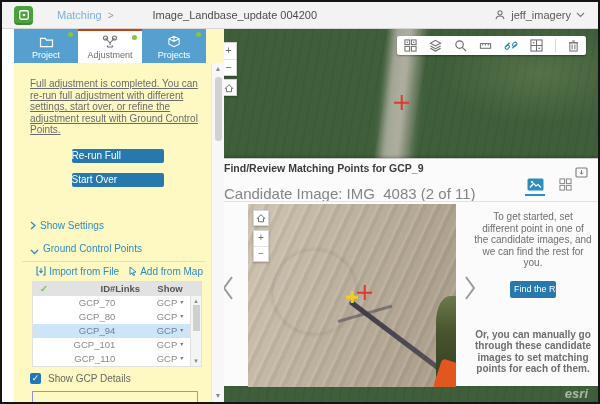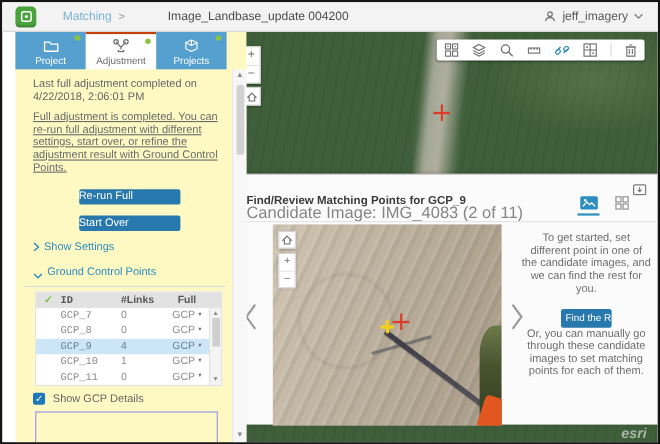--- a/index.html
+++ b/index.html
@@ -30,33 +30,33 @@
   .tab.active .dot{top:4px;}
 
   .panel-body{position:absolute;top:34px;left:0;width:197px;bottom:0;padding:8px 6px 0 16px;
     font-size:10px;color:#6b6b6b;line-height:11.5px;overflow:hidden;}
   .lastrun{color:#666;}
   .desc{margin-top:7px;}
   .btn{display:block;margin:13px auto 0;width:92px;height:14px;line-height:14px;background:#2778ad;
     color:#fff;border:none;border-radius:2px;font-size:10px;font-family:inherit;text-align:left;padding:0;cursor:pointer;}
   .btn + .btn{margin-top:10px;}
   .linkrow{display:flex;align-items:center;gap:4px;color:#2e8dc0;cursor:pointer;}
-  .show-settings{margin-top:9px;}
+  .show-settings{margin-top:33px;}
   .gcp-head{margin-top:12px;align-items:flex-end;}
   .divider{border:none;border-top:1px solid #ddd;margin:6px 0 0 -8px;}
   .io-row{margin-top:4px;display:flex;justify-content:flex-end;align-items:center;gap:10px;
     color:#2e8dc0;font-size:10px;padding-right:2px;}
   .io-link{display:flex;align-items:center;gap:3px;cursor:pointer;}
 
   .gcp-table{position:relative;margin:4px 0 0 2px;width:170px;border:1px solid #e0e0e0;font-size:9.5px;background:#fff;}
   .t-head{display:flex;height:14px;align-items:center;background:#e2e2e2;color:#555;font-weight:bold;}
   .t-row{display:flex;height:14px;align-items:center;color:#8a8a8a;width:157px;}
   .t-row.selected{background:#cde6f7;color:#6d8296;}
   .c-check{width:22px;text-align:center;}
-  .c-id{width:55px;text-align:left;font-family:Liberation Mono, monospace;}
+  .c-id{width:55px;text-align:right;}
   .c-links{width:40px;text-align:left;}
   .c-type{width:40px;text-align:center;display:flex;align-items:center;justify-content:center;gap:3px;}
   .caret{font-size:6px;color:#777;}
   .t-scroll{position:absolute;top:14px;right:0;bottom:0;width:11px;background:#f4f4f4;
     border-left:1px solid #e2e2e2;font-size:6px;color:#8a8a8a;text-align:center;line-height:8px;}
   .t-thumb{position:absolute;top:9px;left:2px;width:7px;height:26px;background:#cfcfcf;}
   .t-up{position:absolute;top:1px;left:0;right:0;}
   .t-down{position:absolute;bottom:1px;left:0;right:0;}
 
   .gcp-check-row{margin-top:6px;display:flex;align-items:center;gap:7px;color:#666;}
@@ -100,21 +100,21 @@
     box-shadow:0 1px 2px rgba(0,0,0,.35);display:flex;align-items:center;padding:0 7px;gap:12px;}
   .tb-btn{display:flex;align-items:center;justify-content:center;cursor:pointer;line-height:0;}
   .tb-sep{width:1px;height:13px;background:#d8d8d8;}
 
   .watermark{position:absolute;right:10px;bottom:1px;font-size:13px;font-weight:bold;
     color:rgba(255,255,255,.55);font-style:italic;}
 
   
   .find-panel{position:absolute;left:0;right:0;top:129px;height:228px;background:#fbfbfb;
     border-top:1px solid #c9c9c9;box-shadow:0 -1px 3px rgba(0,0,0,.25);z-index:5;}
-  .fp-title{position:absolute;left:12px;top:17px;font-size:10.5px;font-weight:bold;color:#3c3c3c;}
+  .fp-title{position:absolute;left:12px;top:3px;font-size:10.5px;font-weight:bold;color:#3c3c3c;}
   .fp-collapse{position:absolute;right:10px;top:8px;cursor:pointer;line-height:0;}
   .fp-cand{position:absolute;left:12px;top:26px;font-size:15px;color:#858585;}
   .fp-toggles{position:absolute;right:26px;top:19px;display:flex;gap:14px;align-items:flex-start;}
   .tgl{display:flex;flex-direction:column;align-items:center;cursor:pointer;line-height:0;}
   .tgl .underline{margin-top:3px;width:20px;height:2px;background:#2e8dc0;}
   .fp-div{position:absolute;left:0;right:0;top:42px;border-top:1px solid #e3e3e3;}
 
   .chev{position:absolute;top:116px;cursor:pointer;line-height:0;}
   .chev.left{left:9px;}
   .chev.right{left:251px;}
@@ -141,21 +141,21 @@
     display:flex;align-items:center;justify-content:center;cursor:pointer;box-shadow:0 1px 2px rgba(0,0,0,.25);}
   .v-zoom{position:absolute;left:5px;top:26px;width:16px;background:#fff;border:1px solid #d6d6d6;
     box-shadow:0 1px 2px rgba(0,0,0,.25);}
   .v-zoom .zbtn{height:15px;line-height:14px;font-size:10px;}
 
   .instr-col{position:absolute;left:262px;width:118px;top:52px;text-align:center;font-size:10px;
     line-height:11.5px;color:#6e6e6e;}
   .find-btn{display:block;margin:12px auto 0;width:46px;height:17px;background:#2778ad;color:#fff;border:none;
     border-radius:2px;font-size:9px;font-family:inherit;white-space:nowrap;overflow:hidden;
     text-align:left;padding:0 0 0 4px;cursor:pointer;}
-  .instr2{margin-top:0;}
+  .instr2{margin-top:31px;font-weight:bold;}
 </style>
 </head>
 <body>
 
 <div class="window">
 
   <header class="topbar">
     <div class="logo">
       <svg width="12" height="12" viewBox="0 0 14 14">
           <rect x="2" y="2" width="10" height="10" rx="2" fill="none" stroke="#fff" stroke-width="1.6"></rect>
@@ -210,21 +210,20 @@
         <span class="ticon">
           <svg width="14" height="13" viewBox="0 0 14 14">
               <path d="M7 1.5 L12.5 4 V10 L7 12.5 L1.5 10 V4 Z M7 1.5 V7 M1.5 4 L7 7 L12.5 4" fill="none" stroke="currentColor" stroke-width="1.1"></path>
             </svg>
         </span>
         <span>Projects</span>
       </div>
     </div>
 
     <div class="panel-body">
-      <p class="lastrun" style="margin:0;">Last full adjustment completed on 4/22/2018, 2:06:01 PM</p>
       <p class="desc" style="margin-bottom:0;text-decoration:underline;">Full adjustment is completed. You can re-run full adjustment with different settings, start over, or refine the adjustment result with Ground Control Points.</p>
 
       <button class="btn">Re-run Full</button>
       <button class="btn">Start Over</button>
 
       <div class="linkrow show-settings">
         <span style="line-height:0;">
           <svg width="6" height="9" viewBox="0 0 6 9">
               <polyline points="1,1 5,4.5 1,8" fill="none" stroke="#2e8dc0" stroke-width="1.3"></polyline>
             </svg>
@@ -236,27 +235,45 @@
         <span style="line-height:0;">
           <svg width="9" height="6" viewBox="0 0 9 6">
               <polyline points="1,1 4.5,4.5 8,1" fill="none" stroke="#2e8dc0" stroke-width="1.3"></polyline>
             </svg>
         </span>
         <span>Ground Control Points</span>
       </div>
 
       <hr class="divider">
 
+      <div class="io-row">
+        <span class="io-link">
+          <span style="line-height:0;">
+            <svg width="10" height="10" viewBox="0 0 10 10">
+                <path d="M2 1 H1 V9 H3 M8 1 H9 V9 H7 M5 2 V6 M3.3 4.8 L5 6.6 L6.7 4.8" fill="none" stroke="#2e8dc0" stroke-width="1.1"></path>
+              </svg>
+          </span>
+          <span>Import from File</span>
+        </span>
+        <span class="io-link">
+          <span style="line-height:0;">
+            <svg width="8" height="10" viewBox="0 0 8 10">
+                <path d="M1 1 L7 6 L4.2 6.4 L5.6 9.2 L4.4 9.7 L3.1 6.9 L1 8.6 Z" fill="none" stroke="#2e8dc0" stroke-width="1"></path>
+              </svg>
+          </span>
+          <span>Add from Map</span>
+        </span>
+      </div>
 
       <div class="gcp-table">
         <div class="t-head">
           <span class="c-check" style="color:#7ac143;">✓</span>
           <span class="c-id">ID</span>
           <span class="c-links">#Links</span>
-          <span class="c-type">Full</span>
+          <span class="c-type">Show</span>
         </div>
         <div class="t-row">
           <span class="c-check"></span>
           <span class="c-id">GCP_7</span>
           <span class="c-links">0</span>
           <span class="c-type">
               <span>GCP</span>
               <span class="caret">▾</span>
             </span>
         </div>

